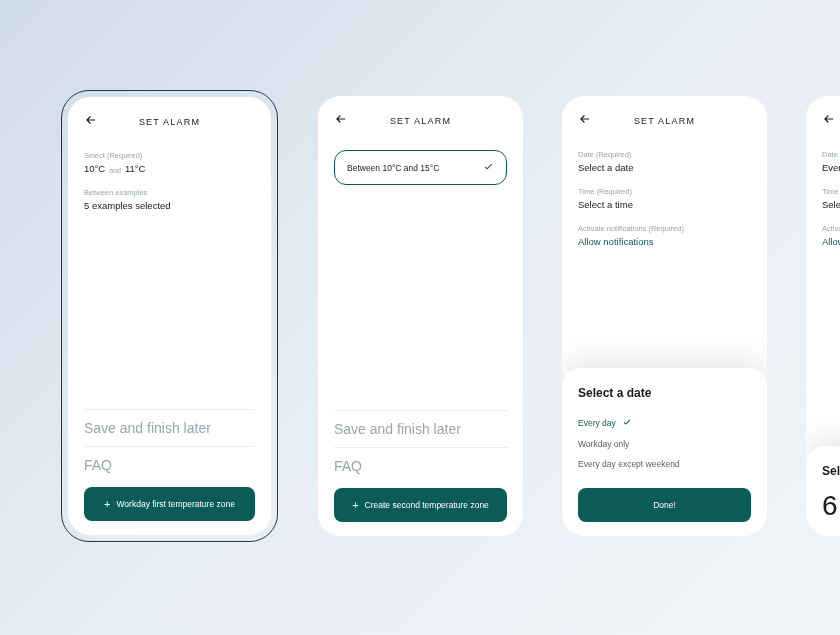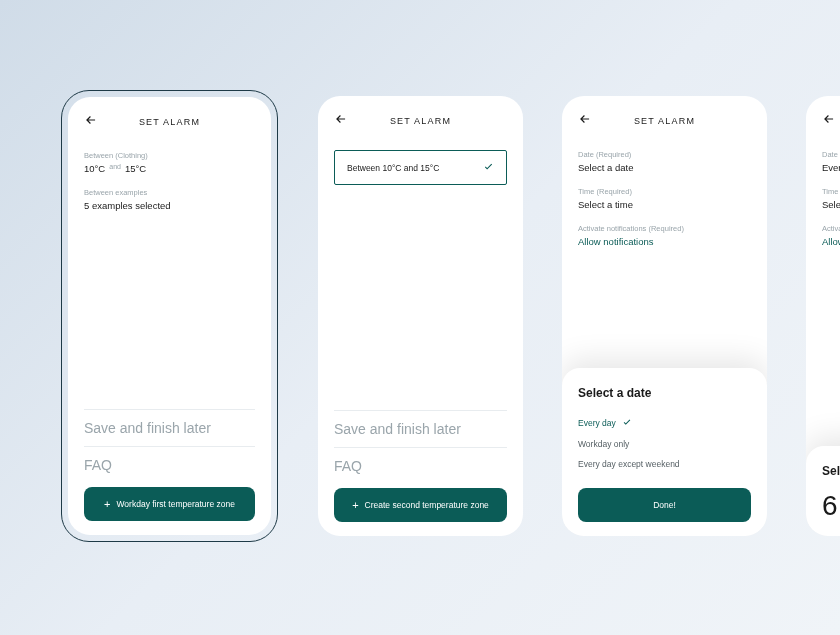--- a/index.html
+++ b/index.html
@@ -75,30 +75,30 @@
       font-weight: 400;
     }
     .field-value {
       font-size: 9.5px;
       color: #1a1a1a;
       font-weight: 500;
     }
     .field-value.accent { color: #0b5c57; }
     .temp-row {
       display: flex;
-      align-items: flex-start;
+      align-items: flex-end;
       gap: 4px;
       font-size: 9.5px;
       color: #1a1a1a;
       font-weight: 500;
     }
     .temp-row .and { font-size: 7px; color: #9aa5ab; font-weight: 400; }
     .outlined-chip {
       border: 1.5px solid #0b5c57;
-      border-radius: 2px;
+      border-radius: 12px;
       padding: 10px 12px;
       display: flex;
       justify-content: space-between;
       align-items: center;
       font-size: 8.5px;
       color: #1a1a1a;
       font-weight: 500;
     }
     .outlined-chip .check svg { width: 11px; height: 11px; }
     .spacer { flex: 1; }
@@ -173,25 +173,25 @@
           <span>
             <svg viewBox="0 0 24 24" fill="none" stroke="#1a1a1a" stroke-width="2">
                 <path d="M19 12H5M11 18l-6-6 6-6"></path>
               </svg>
           </span>
         </div>
         <div class="title">SET ALARM</div>
       </div>
 
       <div class="field-group">
-        <div class="field-label">Between (Clothing)</div>
+        <div class="field-label">Select (Required)</div>
         <div class="temp-row">
           <span>10°C</span>
           <span class="and">and</span>
-          <span>15°C</span>
+          <span>11°C</span>
         </div>
       </div>
 
 
       <div class="field-group">
         <div class="field-label">Between examples</div>
         <div class="field-value">5 examples selected</div>
       </div>
 
       <div class="spacer"></div>

